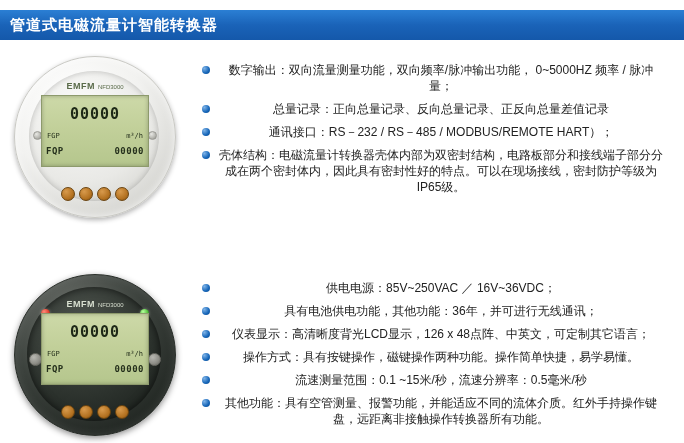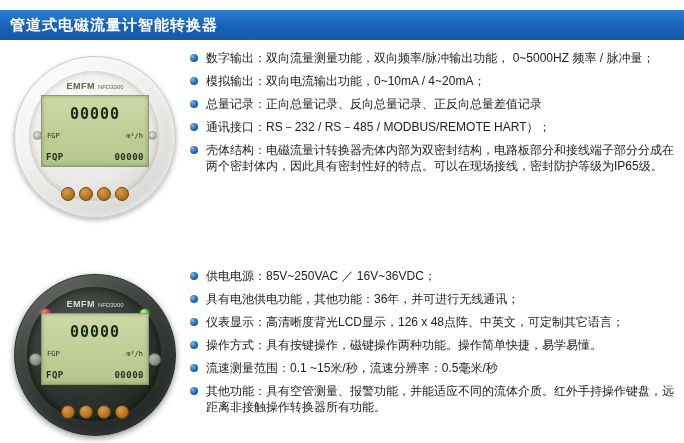--- a/index.html
+++ b/index.html
@@ -51,22 +51,23 @@
     justify-content: center;
     align-items: flex-start;
     padding-top: 6px;
   }
   .text-col {
     flex: 1 1 auto;
     padding-right: 8px;
   }
   .spec-list {
     list-style: none;
-    margin: 0;
+    margin: 12px;
     padding: 0;
+    text-align: center;
   }
   .spec-item {
     position: relative;
     padding-left: 16px;
     margin-bottom: 7px;
     font-size: 12px;
     color: #222222;
     line-height: 16px;
   }
   .spec-item .bullet {
@@ -162,21 +163,21 @@
     font-size: 7px;
     margin-top: 9px;
     padding: 0 2px;
   }
   .lcd-row3 {
     display: flex;
     justify-content: space-between;
     align-items: center;
     font-size: 9px;
     font-weight: bold;
-    margin-top: 12px;
+    margin-top: 6px;
     padding: 0 1px;
     letter-spacing: 0.5px;
   }
   
   .knob {
     position: absolute;
     width: 11px; height: 11px;
     border-radius: 50%;
     background: radial-gradient(circle at 35% 30%, #b8b8b2 0%, #8d8d86 60%, #5f5f59 100%);
     border: 1px solid #6d6d66;
@@ -248,24 +249,20 @@
           <span class="mini-btn"></span>
           <span class="mini-btn"></span>
         </div>
       </div>
     </div>
     <div class="text-col">
       <ul class="spec-list">
         <li class="spec-item">
             <span class="bullet"></span>
             <span class="txt">数字输出：双向流量测量功能，双向频率/脉冲输出功能， 0~5000HZ  频率 / 脉冲量；</span>
-          </li>
-        <li class="spec-item">
-            <span class="bullet"></span>
-            <span class="txt">模拟输出：双向电流输出功能，0~10mA / 4~20mA；</span>
           </li>
         <li class="spec-item">
             <span class="bullet"></span>
             <span class="txt">总量记录：正向总量记录、反向总量记录、正反向总量差值记录</span>
           </li>
         <li class="spec-item">
             <span class="bullet"></span>
             <span class="txt">通讯接口：RS－232 / RS－485 / MODBUS/REMOTE HART）；</span>
           </li>
         <li class="spec-item">

